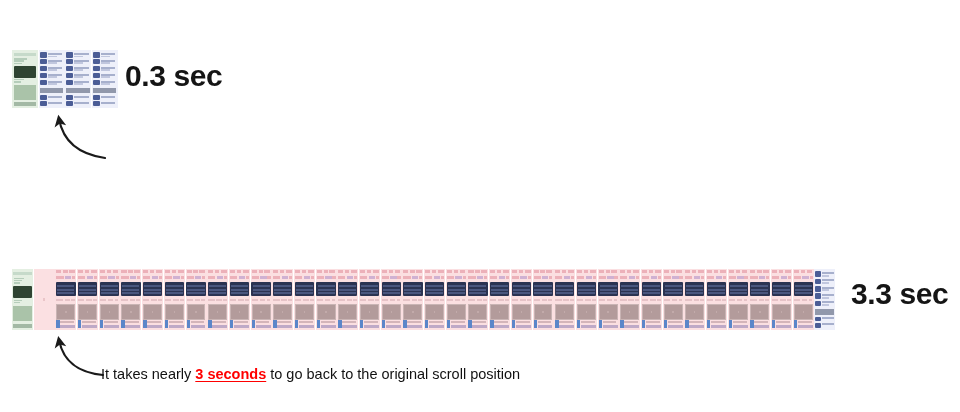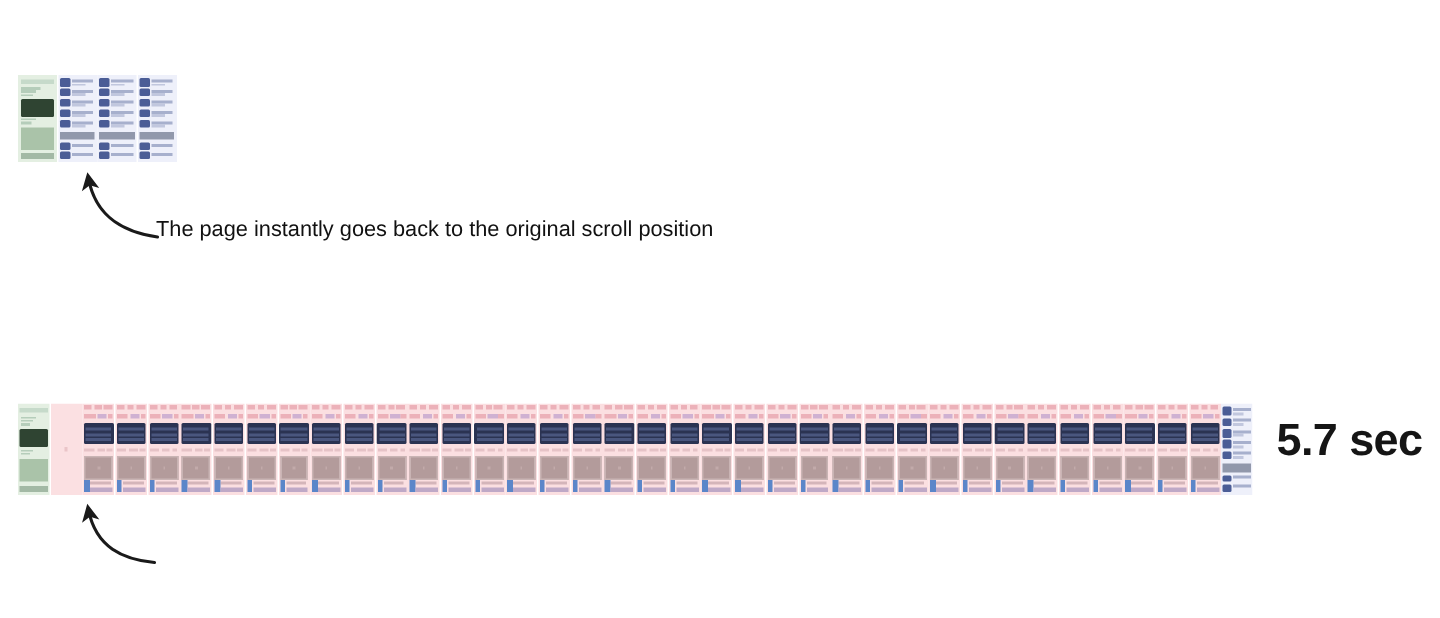--- a/index.html
+++ b/index.html
@@ -251,31 +251,31 @@
         <div class="l-text" style="top: 53%;"></div>
         <div class="l-text short" style="top: 57.5%;"></div>
         <div class="l-bar" style="top: 66%; height: 9%;"></div>
         <div class="l-chip" style="top: 78%; height: 8%;"></div>
         <div class="l-text" style="top: 79%;"></div>
         <div class="l-chip" style="top: 88%; height: 8%;"></div>
         <div class="l-text" style="top: 89%;"></div>
       </div>
     </div>
 
+  <div class="duration" id="duration-restored">0.3 sec</div>
 
   <svg class="arrow-svg" id="arrow-restored" width="70" height="52">
     <defs>
       <marker id="ah1" markerWidth="7" markerHeight="7" refX="4.2" refY="3.2" orient="auto" markerUnits="strokeWidth">
         <path d="M0.6,0.4 L6.2,3.2 L0.6,6.0 L2.0,3.2 Z" fill="#1a1a1a"></path>
       </marker>
     </defs>
     <path d="M57,48 C36,45 16,36 11,9" stroke="#1a1a1a" stroke-width="2.1" fill="none" stroke-linecap="round" marker-end="url(#ah1)"></path>
   </svg>
 
-  <div class="caption" id="caption-restored">The page instantly goes back to the original scroll position</div>
 
 
   <div class="filmstrip" id="filmstrip-notrestored">
       <div class="frame frame-green" style="width: 21px;">
         <div class="g-topbar"></div>
         <div class="g-line" style="top: 14%; width: 48%;"></div>
         <div class="g-line" style="top: 18%; width: 39%;"></div>
         <div class="g-line" style="top: 22%; width: 30%;"></div>
         <div class="g-hero" style="top: 28%; height: 20%;"></div>
         <div class="g-line" style="top: 50%; width: 40%;"></div>
@@ -1073,25 +1073,28 @@
         <div class="l-text" style="top: 53%;"></div>
         <div class="l-text short" style="top: 57.5%;"></div>
         <div class="l-bar" style="top: 66%; height: 9%;"></div>
         <div class="l-chip" style="top: 78%; height: 8%;"></div>
         <div class="l-text" style="top: 79%;"></div>
         <div class="l-chip" style="top: 88%; height: 8%;"></div>
         <div class="l-text" style="top: 89%;"></div>
       </div>
     </div>
 
-  <div class="duration" id="duration-notrestored">5.7 sec</div>
+  <div class="duration" id="duration-notrestored">3.3 sec</div>
 
   <svg class="arrow-svg" id="arrow-notrestored" width="70" height="48">
     <defs>
       <marker id="ah2" markerWidth="7" markerHeight="7" refX="4.2" refY="3.2" orient="auto" markerUnits="strokeWidth">
         <path d="M0.6,0.4 L6.2,3.2 L0.6,6.0 L2.0,3.2 Z" fill="#1a1a1a"></path>
       </marker>
     </defs>
     <path d="M55,42 C34,40 16,32 11,7" stroke="#1a1a1a" stroke-width="2.1" fill="none" stroke-linecap="round" marker-end="url(#ah2)"></path>
   </svg>
 
+  <div class="caption" id="caption-notrestored">
+    <span>It takes nearly </span><span class="hl">3 seconds</span><span> to go back to the original scroll position</span>
+  </div>
 
 </div>
 
 </body></html>

